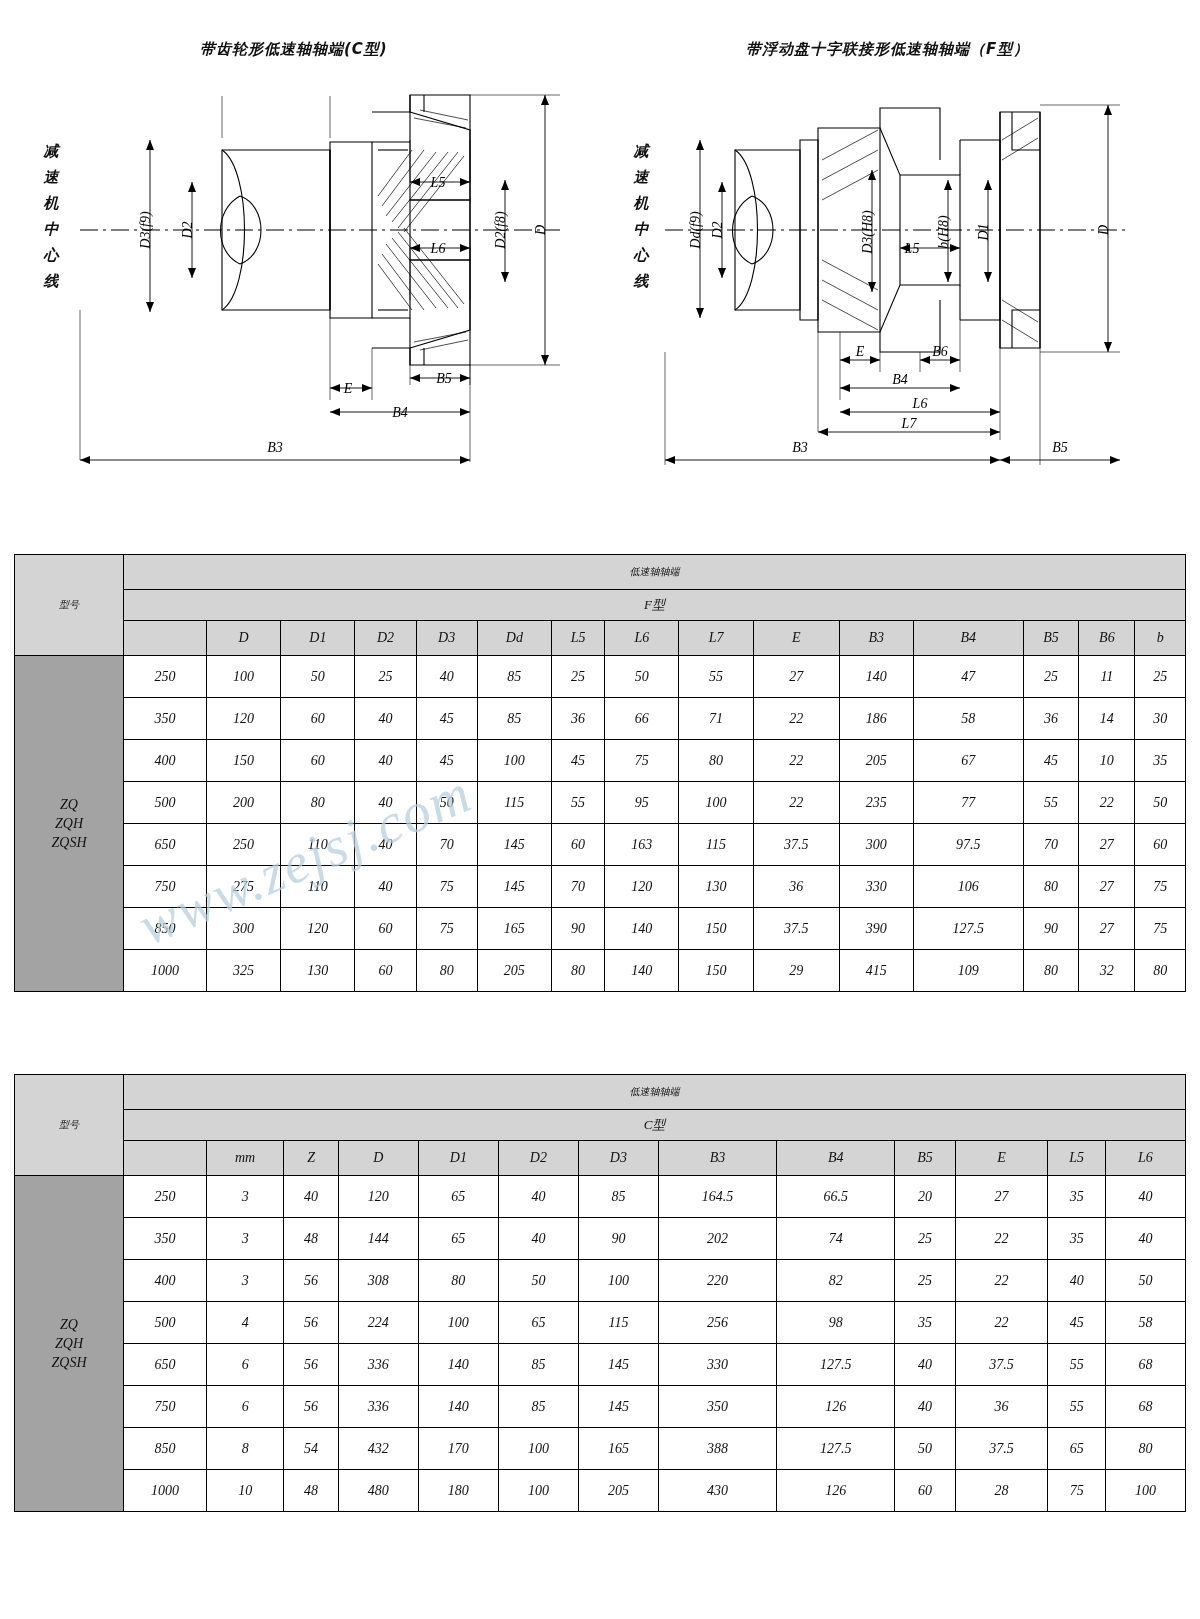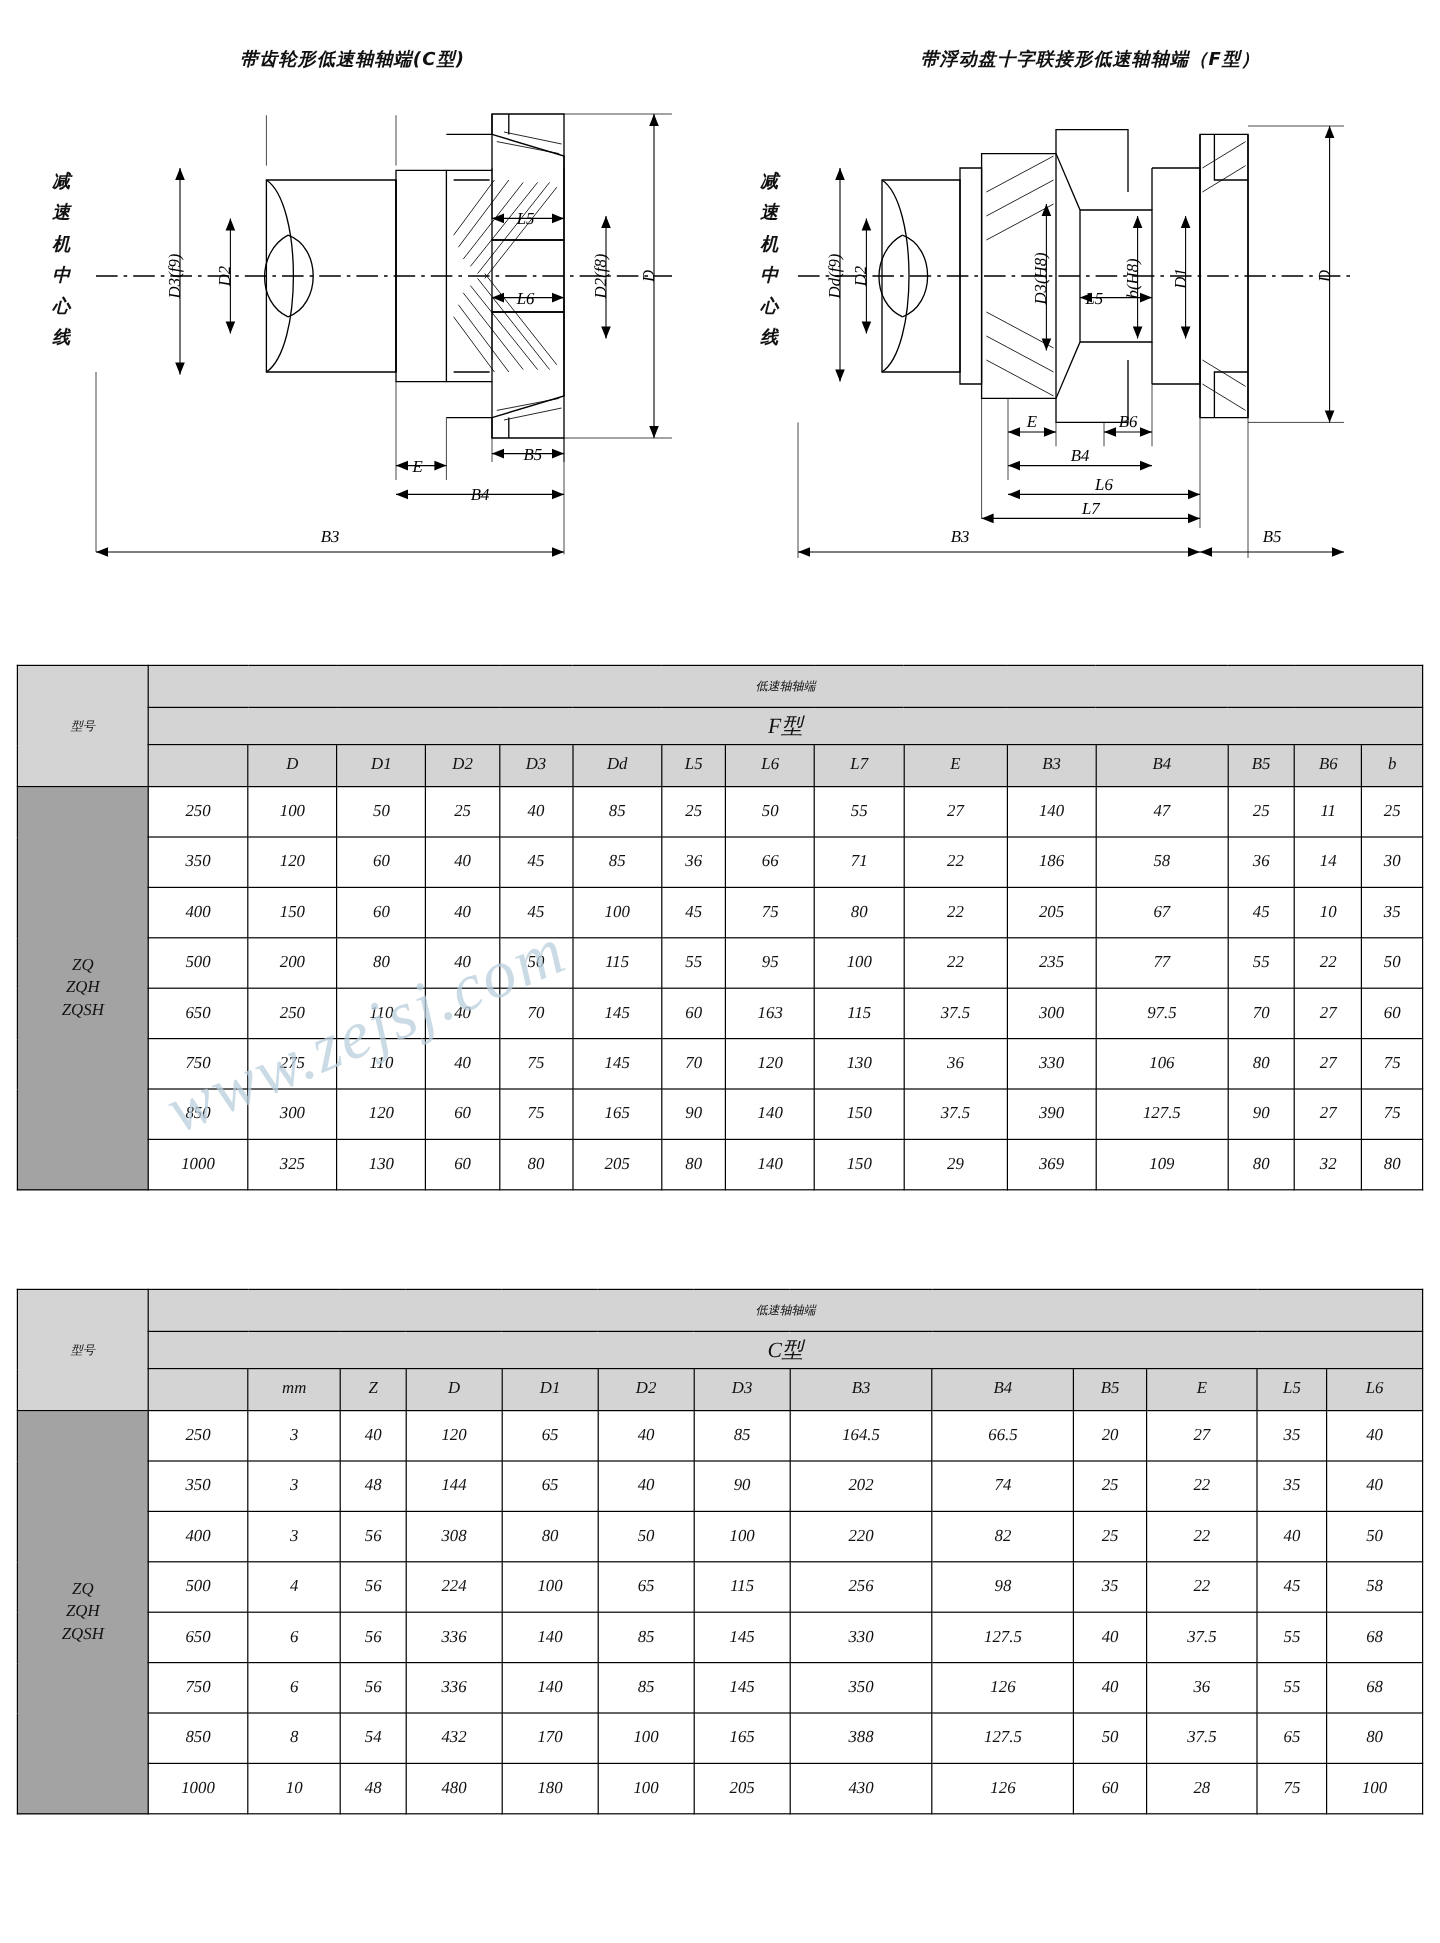--- a/index.html
+++ b/index.html
@@ -2,40 +2,40 @@
 <html><head>
 <meta charset="utf-8">
 <style>
   html,body{margin:0;padding:0;background:#fff;}
   body{width:1200px;height:1619px;position:relative;font-family:"Liberation Serif",serif;color:#111;}
   .page{position:relative;width:1200px;height:1619px;overflow:hidden;font-style:italic;}
 
   
   .diag-title{position:absolute;font-size:15px;font-weight:bold;letter-spacing:1px;white-space:nowrap;font-family:"DejaVu Sans",sans-serif;}
   #diag-title-c{left:200px;top:40px;}
-  #diag-title-f{left:767px;top:40px;}
+  #diag-title-f{left:746px;top:40px;}
 
   
   .vtext{position:absolute;font-size:15px;font-weight:bold;line-height:26px;text-align:center;width:22px;font-family:"DejaVu Sans",sans-serif;}
   #vtext-c{left:40px;top:138px;}
   #vtext-f{left:630px;top:138px;}
 
   
   .canvas{position:absolute;left:0;top:0;width:1200px;height:520px;}
 
   
   table{border-collapse:collapse;position:absolute;font-family:"Liberation Serif",serif;}
   table td,table th{border:1px solid #000;text-align:center;vertical-align:middle;font-size:14px;font-weight:normal;padding:0;}
   .hdr{background:#d4d4d4;}
   .celltall{height:41px;}
   #table1{left:14px;top:554px;width:1172px;}
   #table2{left:14px;top:1074px;width:1172px;}
   .modelcell{background:#a3a3a3;font-size:14px;line-height:19px;}
   .topband{height:34px;font-size:10px;}
-  .typeband{height:30px;font-size:18px;}
+  .typeband{height:30px;font-size:13px;}
   .colhdr{height:34px;}
   .sizecol{background:#fff;}
 
   
   .watermark{position:absolute;left:150px;top:740px;width:760px;height:260px;
     font-family:"Liberation Serif",serif;font-size:56px;color:#b9cfdd;opacity:.75;
     transform:rotate(-23deg);pointer-events:none;letter-spacing:2px;}
 </style>
 </head>
 <body>
@@ -430,21 +430,21 @@
           <td class="celltall sizecol">1000</td>
           <td class="celltall">325</td>
           <td class="celltall">130</td>
           <td class="celltall">60</td>
           <td class="celltall">80</td>
           <td class="celltall">205</td>
           <td class="celltall">80</td>
           <td class="celltall">140</td>
           <td class="celltall">150</td>
           <td class="celltall">29</td>
-          <td class="celltall">369</td>
+          <td class="celltall">415</td>
           <td class="celltall">109</td>
           <td class="celltall">80</td>
           <td class="celltall">32</td>
           <td class="celltall">80</td>
         </tr>
       </tbody>
   </table>
 
   <table id="table2">
     <tbody id="tbody-c">

